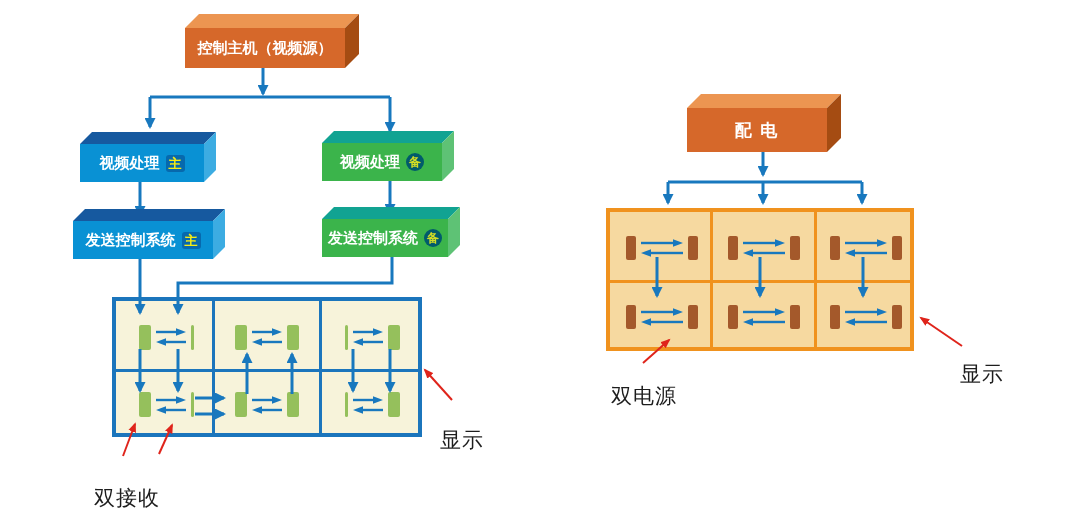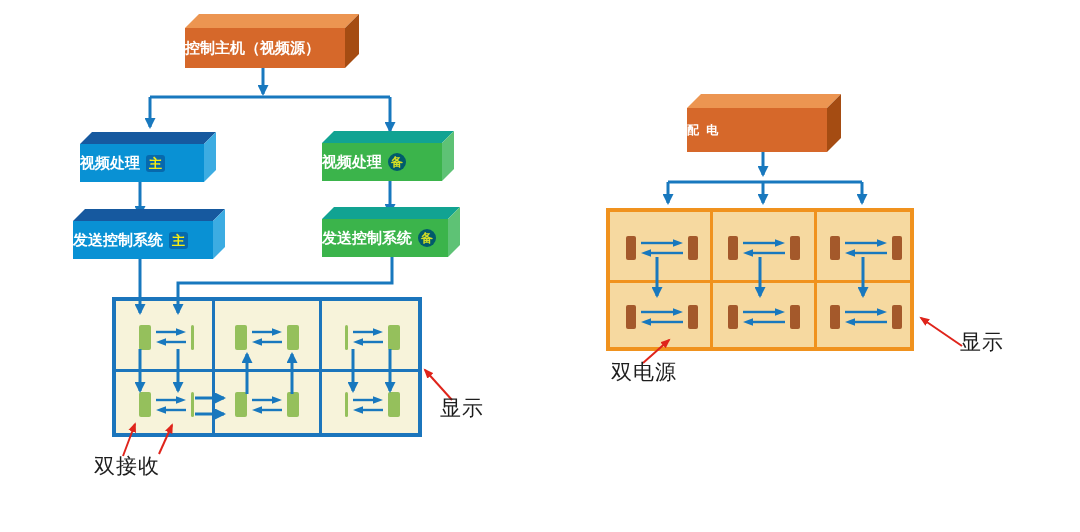--- a/index.html
+++ b/index.html
@@ -5,21 +5,21 @@
   html,body{margin:0;padding:0;background:#fff;}
   #canvas{position:relative;width:1080px;height:532px;background:#fff;overflow:hidden;
           font-family:"Liberation Sans","DejaVu Sans",sans-serif;}
   
   .box3d{position:absolute;--d:12px;}
   .box3d .ftop{position:absolute;left:0;top:calc(-1*var(--d));width:100%;height:var(--d);
                background:var(--top);transform:skewX(-45deg);transform-origin:bottom left;}
   .box3d .fside{position:absolute;right:calc(-1*var(--d));top:0;width:var(--d);height:100%;
                 background:var(--side);transform:skewY(-45deg);transform-origin:top left;}
   .box3d .ffront{position:absolute;inset:0;background:var(--front);display:flex;
-                 align-items:center;gap:6px;color:#fff;
+                 align-items:center;justify-content:center;gap:6px;color:#fff;
                  font-weight:bold;font-size:15px;white-space:nowrap;}
   .box3d.orange{--d:14px;--front:#D6682A;--top:#EC9551;--side:#A54C12;}
   .box3d.blue  {--front:#0991D4;--top:#16599F;--side:#3CACE2;}
   .box3d.green {--front:#3BB44B;--top:#11A392;--side:#5EC275;}
   .chip{background:#0769AD;color:#F6EC13;font-size:13px;font-weight:bold;
         padding:0 3px;border-radius:3px;line-height:17px;display:inline-block;}
   .round{background:#015B6B;color:#D3DD25;width:18px;height:18px;border-radius:50%;
          font-size:12px;line-height:18px;text-align:center;display:inline-block;font-weight:bold;}
   
   .grid{position:absolute;box-sizing:border-box;}
@@ -30,21 +30,21 @@
   .orangegrid .vline,.orangegrid .hline{background:#F0921E;}
   .vline{top:0;bottom:0;width:3px;}
   .hline{left:0;right:0;height:3px;}
   .cell{position:absolute;display:flex;align-items:center;justify-content:center;gap:5px;}
   .recv{display:inline-block;border-radius:2px;}
   .recv.g{background:#95C05C;width:12px;height:25px;}
   .recv.g.line{width:3px;}
   .recv.b{background:#A4592B;width:10px;height:24px;}
   .pair{display:block;}
   
-  .note{position:absolute;font-size:21px;color:#1d1d1d;letter-spacing:1px;}
+  .note{position:absolute;font-size:21px;color:#1d1d1d;letter-spacing:1px;margin-top:32px;}
   #overlay{position:absolute;left:0;top:0;pointer-events:none;}
 </style>
 </head>
 <body>
 
 <div id="canvas">
 
   <div class="grid bluegrid" id="left-grid" style="left:112px;top:297px;width:310px;height:140px;">
       <span class="vline" style="left:96px"></span>
       <span class="vline" style="left:203px"></span>
@@ -260,22 +260,22 @@
     <span class="fside"></span>
     <span class="ffront">
       <span>发送控制系统</span>
       <span class="round">备</span>
     </span>
   </div>
 
   <div class="box3d orange" style="left:687px;top:108px;width:140px;height:44px">
     <span class="ftop"></span>
     <span class="fside"></span>
-    <span class="ffront" style="font-size:12px;letter-spacing:2px">
+    <span class="ffront" style="font-size:17px;letter-spacing:2px">
       <span>配 电</span>
     </span>
   </div>
 
   <div class="note" style="left:440px;top:394px">显示</div>
   <div class="note" style="left:94px;top:452px">双接收</div>
-  <div class="note" style="left:611px;top:358px">双电源</div>
+  <div class="note" style="left:611px;top:350px">双电源</div>
   <div class="note" style="left:960px;top:328px">显示</div>
 </div>
 
 </body></html>

